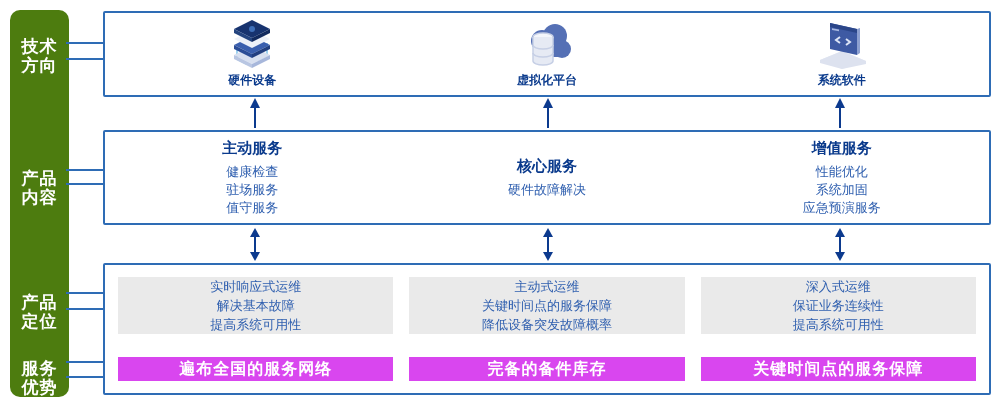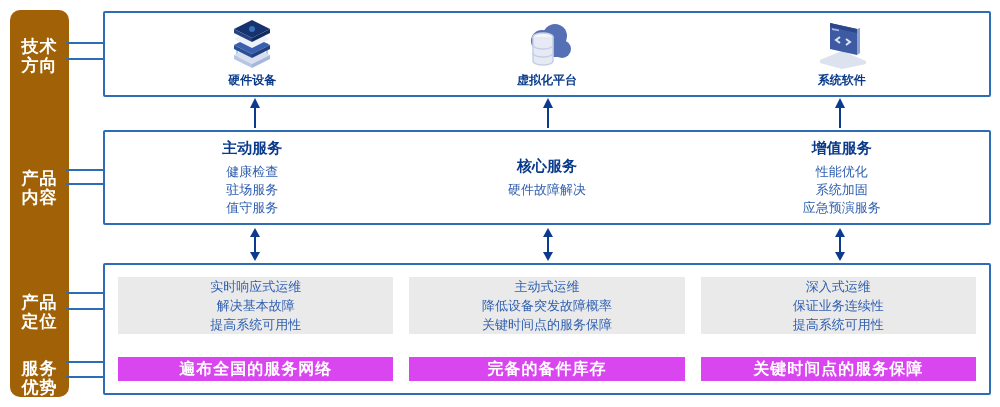--- a/index.html
+++ b/index.html
@@ -3,21 +3,21 @@
 <meta charset="utf-8">
 <style>
   html,body{margin:0;padding:0;background:#ffffff;}
   .canvas{
     position:relative;width:1000px;height:407px;background:#ffffff;overflow:hidden;
     font-family:"Liberation Sans","DejaVu Sans",sans-serif;
   }
   
   .sidebar{
     position:absolute;left:10px;top:10px;width:59px;height:387px;
-    background:#a16207;border-radius:10px;
+    background:#4d7c0f;border-radius:10px;
   }
   .side-label{
     position:absolute;left:0;width:100%;text-align:center;
     color:#ffffff;font-weight:bold;font-size:17px;line-height:19px;letter-spacing:1px;
   }
   .side-label span{display:block;}
   .sl-0{top:27px;} .sl-1{top:159px;} .sl-2{top:283px;} .sl-3{top:349px;}
   
   .conn{position:absolute;left:66px;width:38px;height:2px;background:#2E6CB5;}
   
@@ -208,22 +208,22 @@
       <div class="gray-panel">
         <div class="gray-line">实时响应式运维</div>
         <div class="gray-line">解决基本故障</div>
         <div class="gray-line">提高系统可用性</div>
       </div>
       <div class="blue-bar">遍布全国的服务网络</div>
     </div>
     <div class="pos-col">
       <div class="gray-panel">
         <div class="gray-line">主动式运维</div>
+        <div class="gray-line">关键时间点的服务保障</div>
         <div class="gray-line">降低设备突发故障概率</div>
-        <div class="gray-line">关键时间点的服务保障</div>
       </div>
       <div class="blue-bar">完备的备件库存</div>
     </div>
     <div class="pos-col">
       <div class="gray-panel">
         <div class="gray-line">深入式运维</div>
         <div class="gray-line">保证业务连续性</div>
         <div class="gray-line">提高系统可用性</div>
       </div>
       <div class="blue-bar">关键时间点的服务保障</div>

